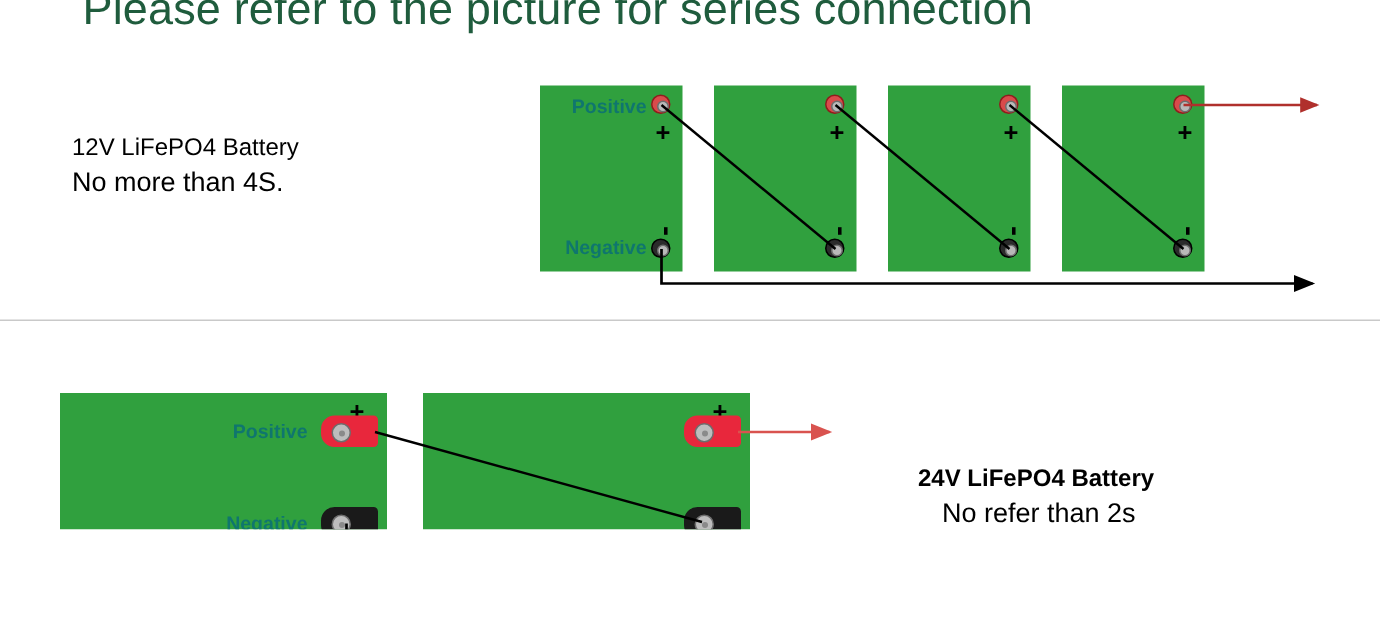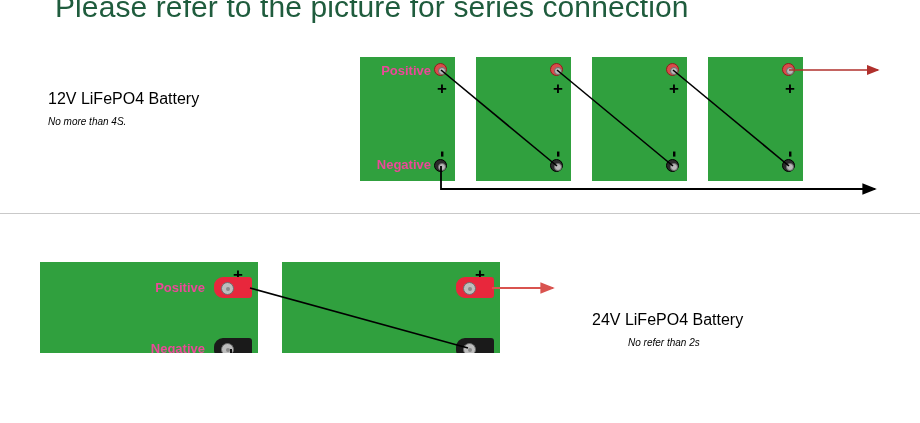--- a/index.html
+++ b/index.html
@@ -36,31 +36,30 @@
   .caption-main {
     position: absolute;
     font-size: 16px;
     font-weight: 400;
     color: #000000;
     white-space: nowrap;
     line-height: 22px;
   }
   .caption-sub {
     position: absolute;
-    font-size: 10px;
+    font-size: 18px;
     font-weight: 400;
     color: #000000;
     white-space: nowrap;
     line-height: 17px;
-    font-style: italic;
   }
 
   #cap12v-title { left: 48px; top: 88px; }
   #cap12v-sub   { left: 48px; top: 113px; }
-  #cap24v-title { left: 592px; top: 309px; }
+  #cap24v-title { left: 612px; top: 309px; font-weight: bold; }
   #cap24v-sub   { left: 628px; top: 334px; }
 
   
   .divider {
     position: absolute;
     left: 0px;
     top: 213px;
     width: 920px;
     height: 1px;
     background: #c9c9c9;
@@ -80,21 +79,21 @@
 
   .batt-bot { height: 116px; top: 262px; }
   #batt-b1 { left: 40px;  width: 218px; }
   #batt-b2 { left: 282px; width: 218px; }
 
   
   .term-label {
     position: absolute;
     font-size: 13px;
     font-weight: bold;
-    color: #ec4899;
+    color: #0f766e;
     white-space: nowrap;
     text-align: right;
   }
 
   
   .polarity {
     position: absolute;
     font-size: 17px;
     font-weight: bold;
     color: #000000;

